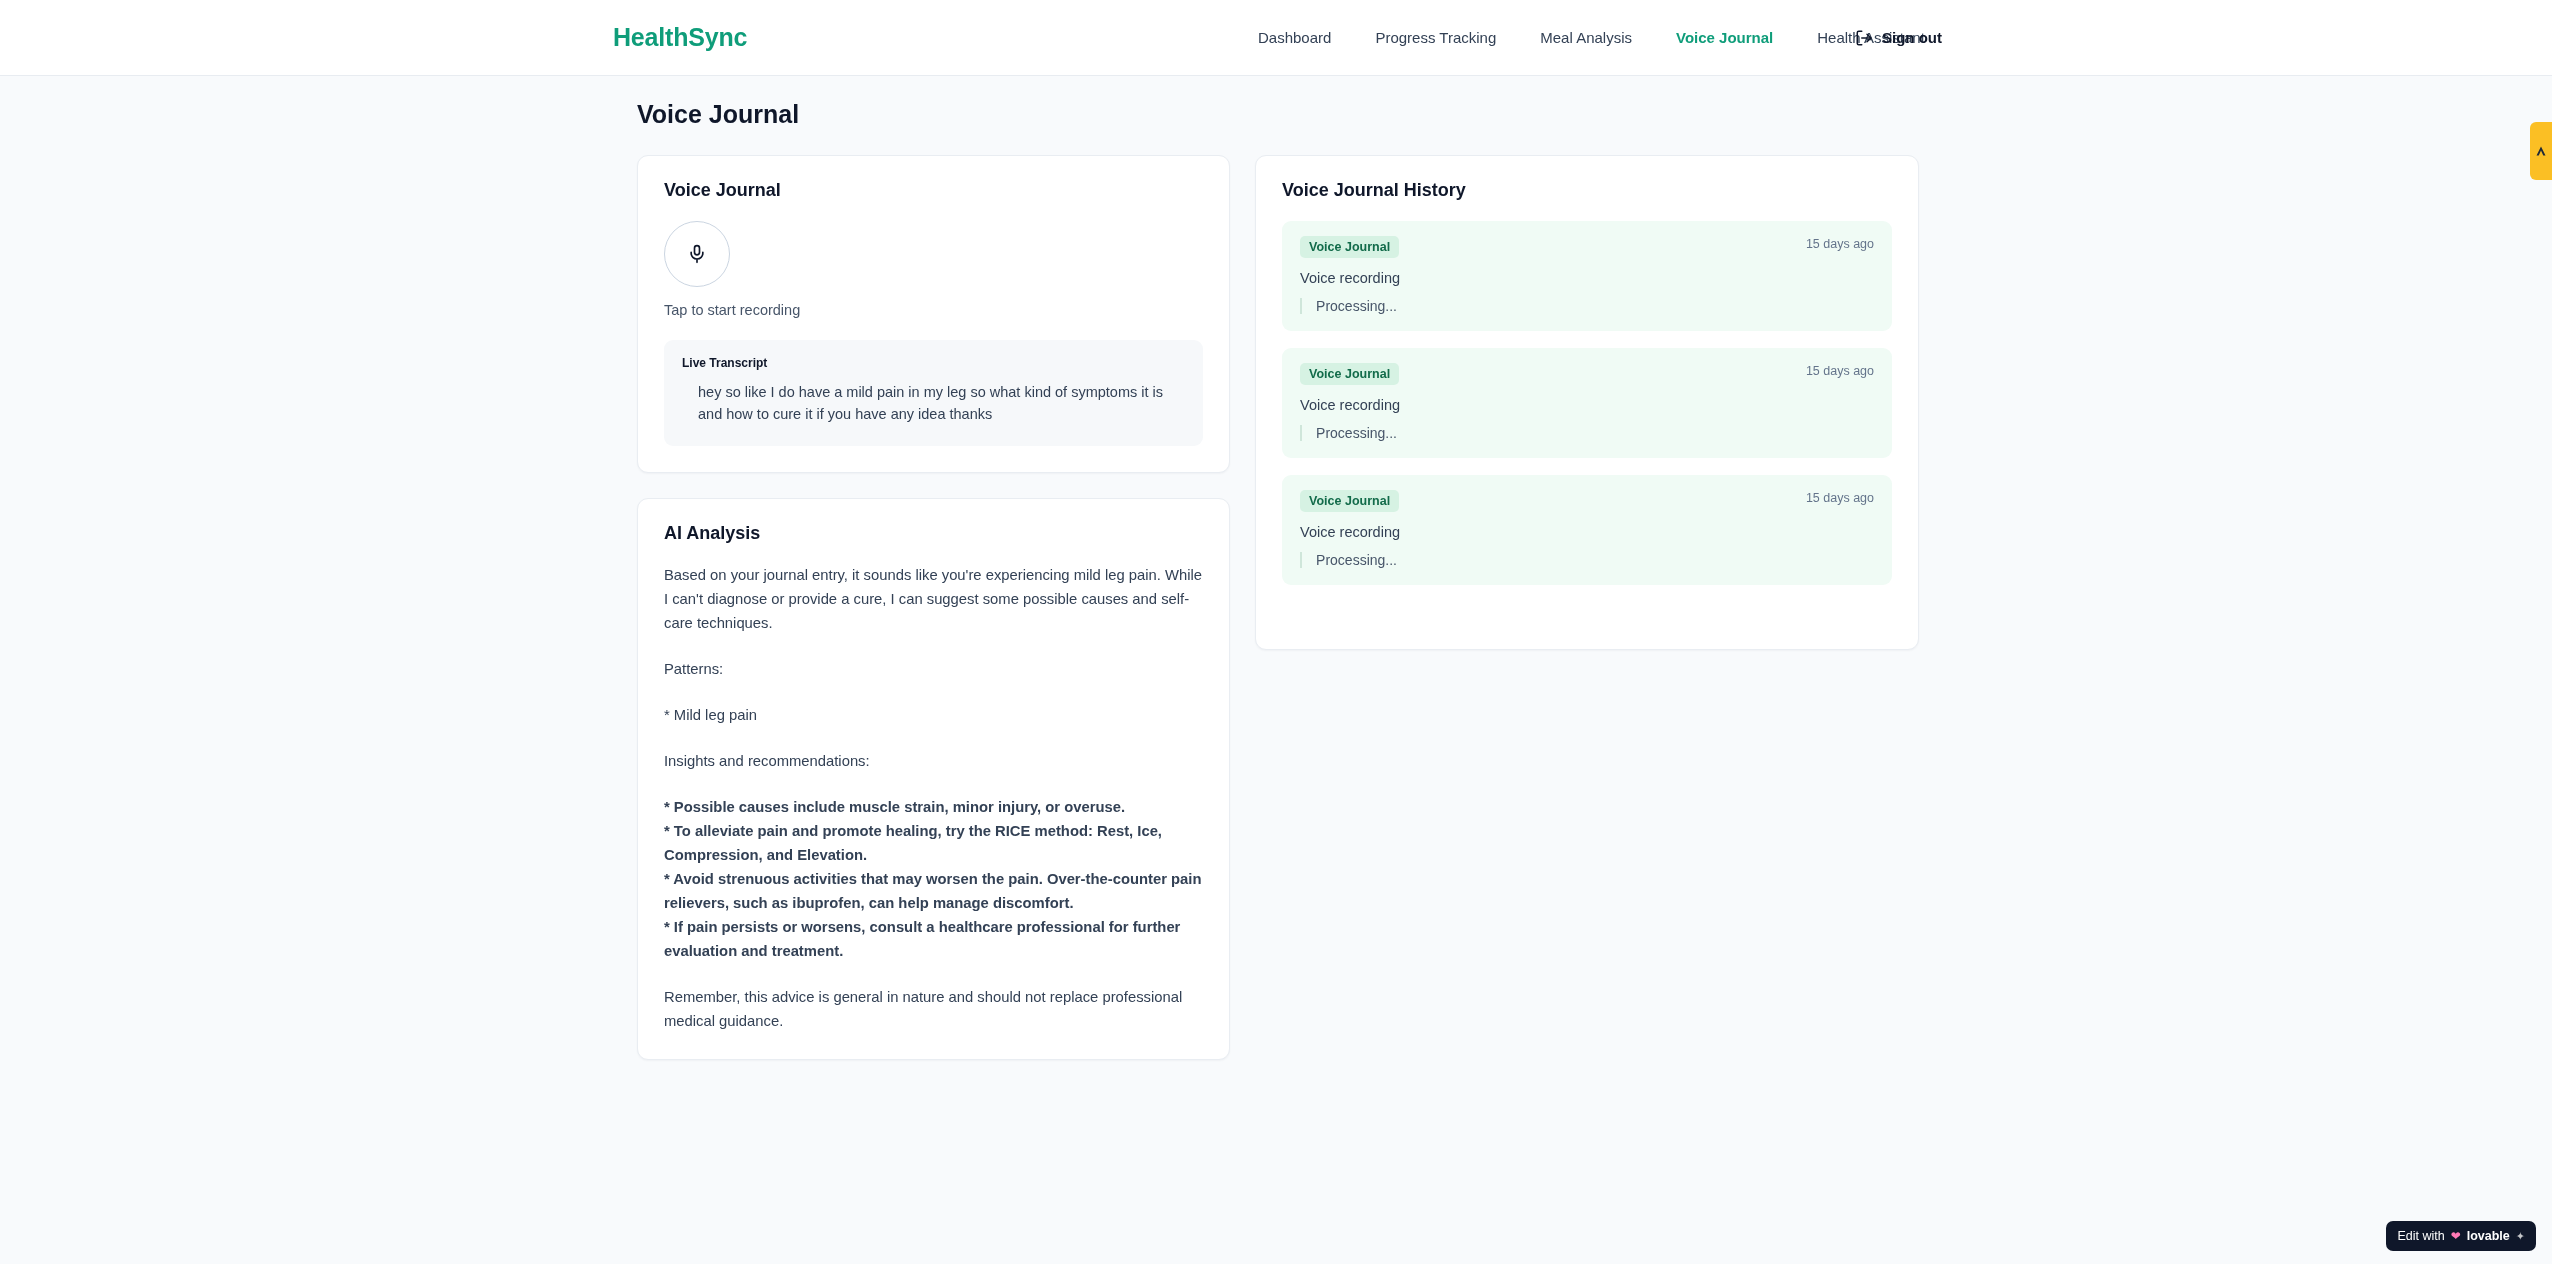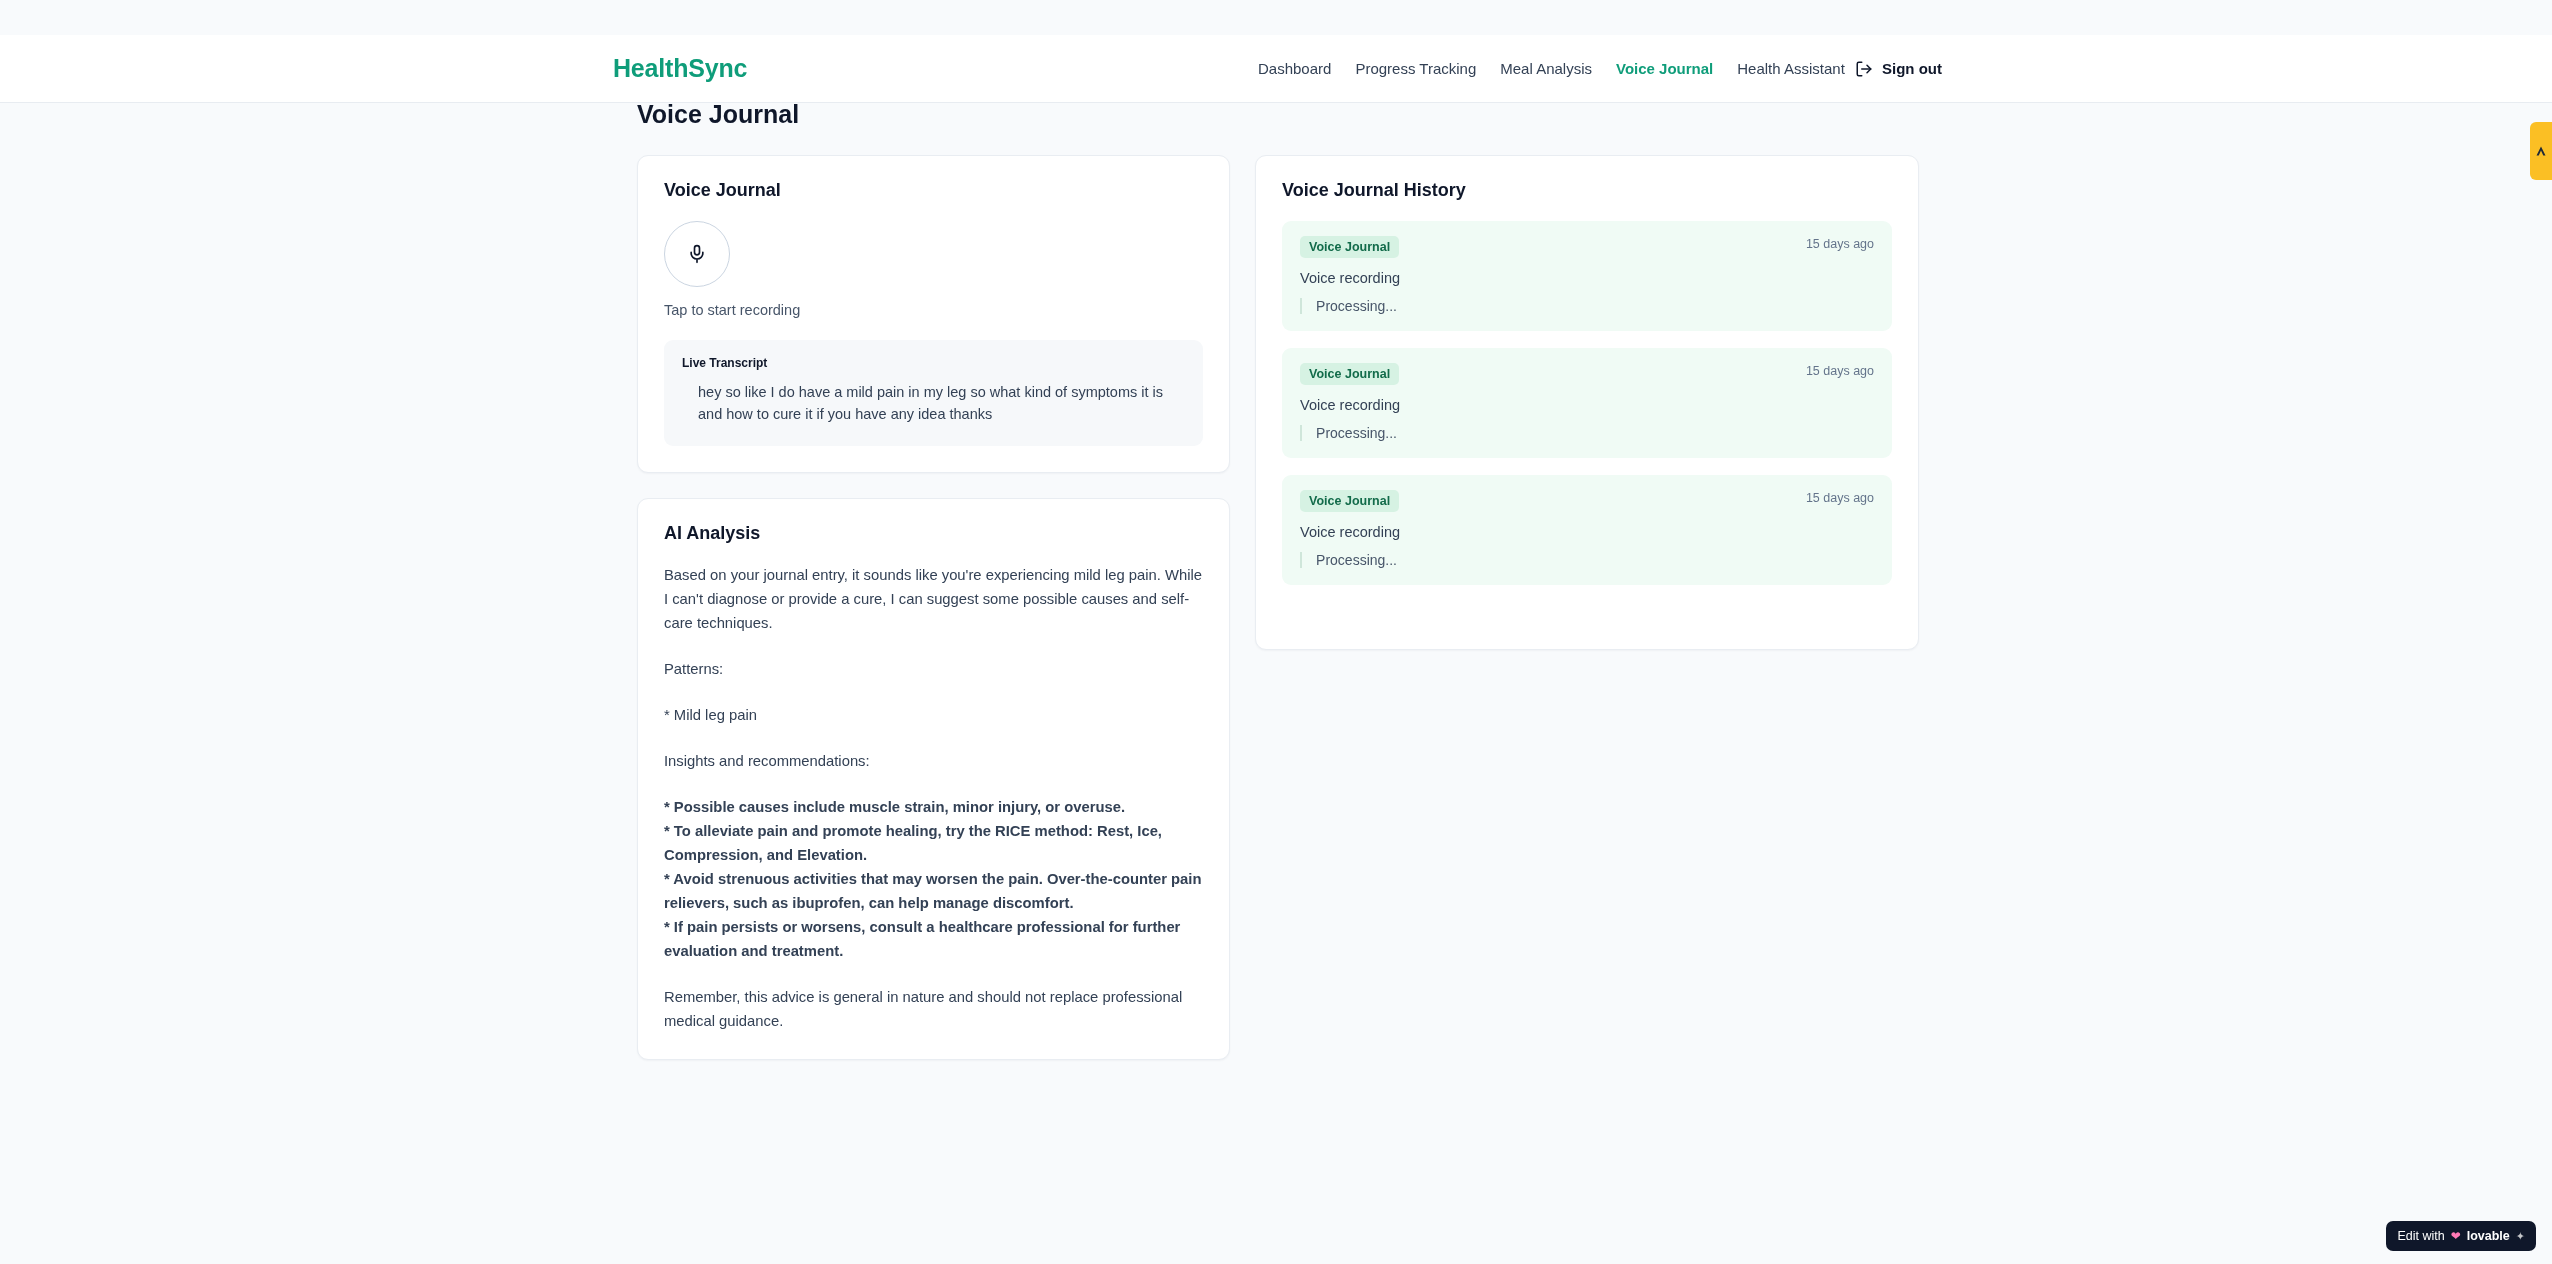--- a/index.html
+++ b/index.html
@@ -7,42 +7,41 @@
     margin: 0; padding: 0;
     width: 2552px; height: 1264px;
     background: #f8fafc;
     font-family: "Liberation Sans", sans-serif;
     color: #0f172a;
     overflow: hidden;
   }
 
   
   .navbar {
-    height: 68px;
+    height: 76px;
     background: #ffffff;
     border-bottom: 1px solid #e8ecf1;
     display: flex;
     align-items: center;
     position: relative;
-    margin-top: 35px;
   }
   .brand {
     position: absolute;
     left: 613px;
     font-size: 25px;
     font-weight: bold;
     color: #0f9d7a;
     letter-spacing: -0.2px;
   }
   .nav-links {
     position: absolute;
     left: 1258px;
     display: flex;
     align-items: flex-start;
-    gap: 24px;
+    gap: 44px;
   }
   .nav-link {
     font-size: 15px;
     color: #334155;
     cursor: pointer;
     white-space: nowrap;
   }
   .nav-link.active {
     color: #0f9d7a;
     font-weight: bold;

